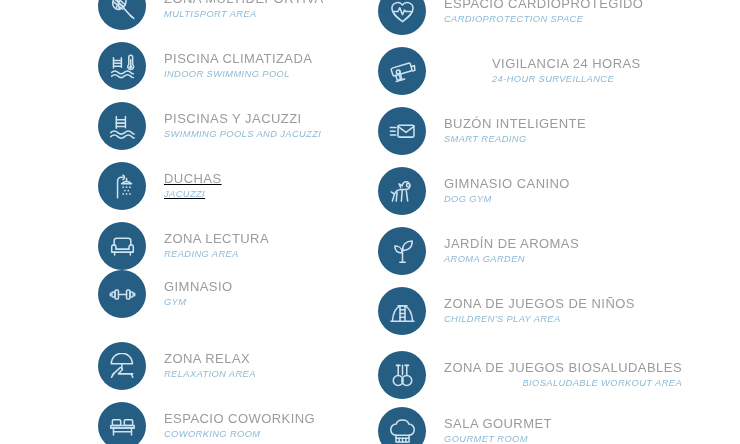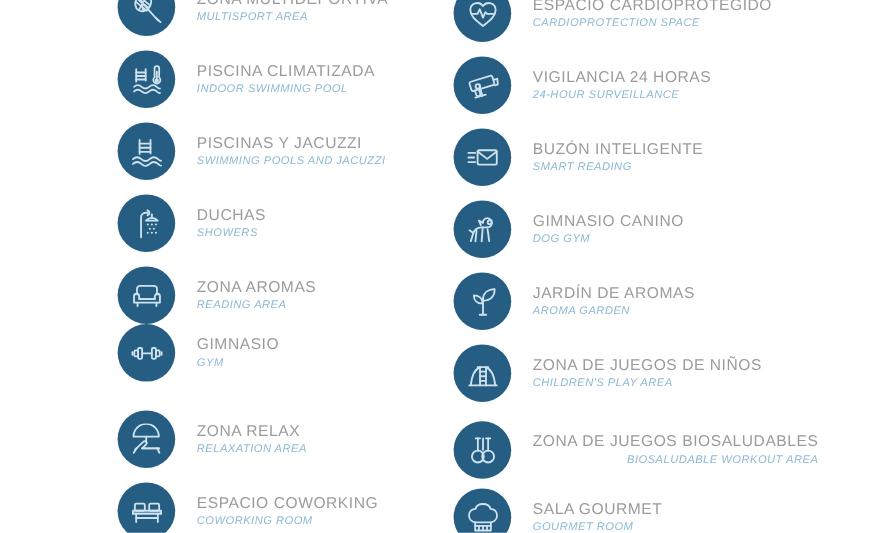--- a/index.html
+++ b/index.html
@@ -134,53 +134,53 @@
             <path d="M6.5 6.0 L14.6 6.0 M6.5 9.0 L14.6 9.0 M6.5 12.0 L14.6 12.0"></path>
             <path d="M1.6 17.4 c2.2-2 4-2 6.2 0 s4 2 6.2 0 s4-2 6.2 0 s1.8 1.2 2.2 1.2"></path>
             <path d="M1.6 21.0 c2.2-2 4-2 6.2 0 s4 2 6.2 0 s4-2 6.2 0 s1.8 1.2 2.2 1.2"></path>
           </svg>
         </div>
         <div class="labels">
           <span class="label-es">PISCINAS Y JACUZZI</span>
           <span class="label-en">SWIMMING POOLS AND JACUZZI</span>
         </div>
       </div>
-      <div class="amenity-row" style="top: 162px;">
+      <div class="amenity-row" style="top: 162px; text-decoration: underline;">
         <div class="icon-badge">
           <svg viewBox="0 0 24 24">
             <path d="M7.6 22 L7.6 7.2 a3.4 3.4 0 0 1 3.4-3.4 h1.6"></path>
             <path d="M12.4 2.0 a2.0 2.0 0 0 1 0 3.8"></path>
             <path d="M11.2 9.6 c2.6-2.6 6.2-2.6 8.8 0 z"></path>
             <path d="M15.6 7.6 L15.6 5.0"></path>
             <circle class="solid" cx="12.6" cy="12.6" r="0.75"></circle>
             <circle class="solid" cx="15.6" cy="12.6" r="0.75"></circle>
             <circle class="solid" cx="18.6" cy="12.6" r="0.75"></circle>
             <circle class="solid" cx="14.1" cy="15.6" r="0.75"></circle>
             <circle class="solid" cx="17.1" cy="15.6" r="0.75"></circle>
             <circle class="solid" cx="12.6" cy="18.6" r="0.75"></circle>
             <circle class="solid" cx="15.6" cy="18.6" r="0.75"></circle>
             <circle class="solid" cx="18.6" cy="18.6" r="0.75"></circle>
           </svg>
         </div>
         <div class="labels">
           <span class="label-es">DUCHAS</span>
-          <span class="label-en">SHOWERS</span>
+          <span class="label-en">JACUZZI</span>
         </div>
       </div>
       <div class="amenity-row" style="top: 222px;">
         <div class="icon-badge">
           <svg viewBox="0 0 24 24">
             <path d="M4.6 11.0 v-4.2 a2.2 2.2 0 0 1 2.2-2.2 h10.4 a2.2 2.2 0 0 1 2.2 2.2 v4.2"></path>
             <path d="M2.4 17.0 v-4.6 a1.9 1.9 0 0 1 3.8 0 v2.0 h11.6 v-2.0 a1.9 1.9 0 0 1 3.8 0 v4.6 z"></path>
             <path d="M6.2 14.4 h11.6"></path>
             <path d="M5.0 17.0 L5.0 19.6 M19.0 17.0 L19.0 19.6"></path>
           </svg>
         </div>
         <div class="labels">
-          <span class="label-es">ZONA AROMAS</span>
+          <span class="label-es">ZONA LECTURA</span>
           <span class="label-en">READING AREA</span>
         </div>
       </div>
       <div class="amenity-row" style="top: 270px;">
         <div class="icon-badge">
           <svg viewBox="0 0 24 24">
             <rect x="5.4" y="8.0" width="3.0" height="8.0" rx="0.9"></rect>
             <rect x="15.6" y="8.0" width="3.0" height="8.0" rx="0.9"></rect>
             <rect x="2.6" y="9.8" width="2.8" height="4.4" rx="0.9"></rect>
             <rect x="18.6" y="9.8" width="2.8" height="4.4" rx="0.9"></rect>
@@ -231,21 +231,21 @@
           <svg viewBox="0 0 24 24">
             <path d="M12 21 C6.2 16.6 2.6 13.4 2.6 9.2 A5.2 5.2 0 0 1 12 6.2 A5.2 5.2 0 0 1 21.4 9.2 C21.4 13.4 17.8 16.6 12 21 z"></path>
             <path d="M4.4 12.0 h3.6 l1.6-3.4 l2.4 6.2 l1.8-4.0 l1.2 1.2 h4.6"></path>
           </svg>
         </div>
         <div class="labels">
           <span class="label-es">ESPACIO CARDIOPROTEGIDO</span>
           <span class="label-en">CARDIOPROTECTION SPACE</span>
         </div>
       </div>
-      <div class="amenity-row" style="top: 47px;">
+      <div class="amenity-row" style="top: 47px; gap: 48px;">
         <div class="icon-badge">
           <svg viewBox="0 0 24 24">
             <path d="M3.0 9.0 L17.2 4.6 a1.4 1.4 0 0 1 1.8 0.9 l1.3 4.2 a1.4 1.4 0 0 1 -0.9 1.8 L5.2 15.8 a1.4 1.4 0 0 1 -1.8-0.9 L2.1 10.8 a1.4 1.4 0 0 1 0.9-1.8 z"></path>
             <path d="M20.4 7.4 L22.6 6.8 L23.0 11.0 L20.9 11.6"></path>
             <path d="M6.0 15.4 L7.0 18.6 a1.5 1.5 0 0 0 2.9-0.9 L9.0 14.6"></path>
             <path d="M9.2 11.2 L11.6 19.6 M6.4 20.8 L14.0 18.6"></path>
             <circle cx="8.2" cy="12.4" r="1.7"></circle>
           </svg>
         </div>
         <div class="labels">

